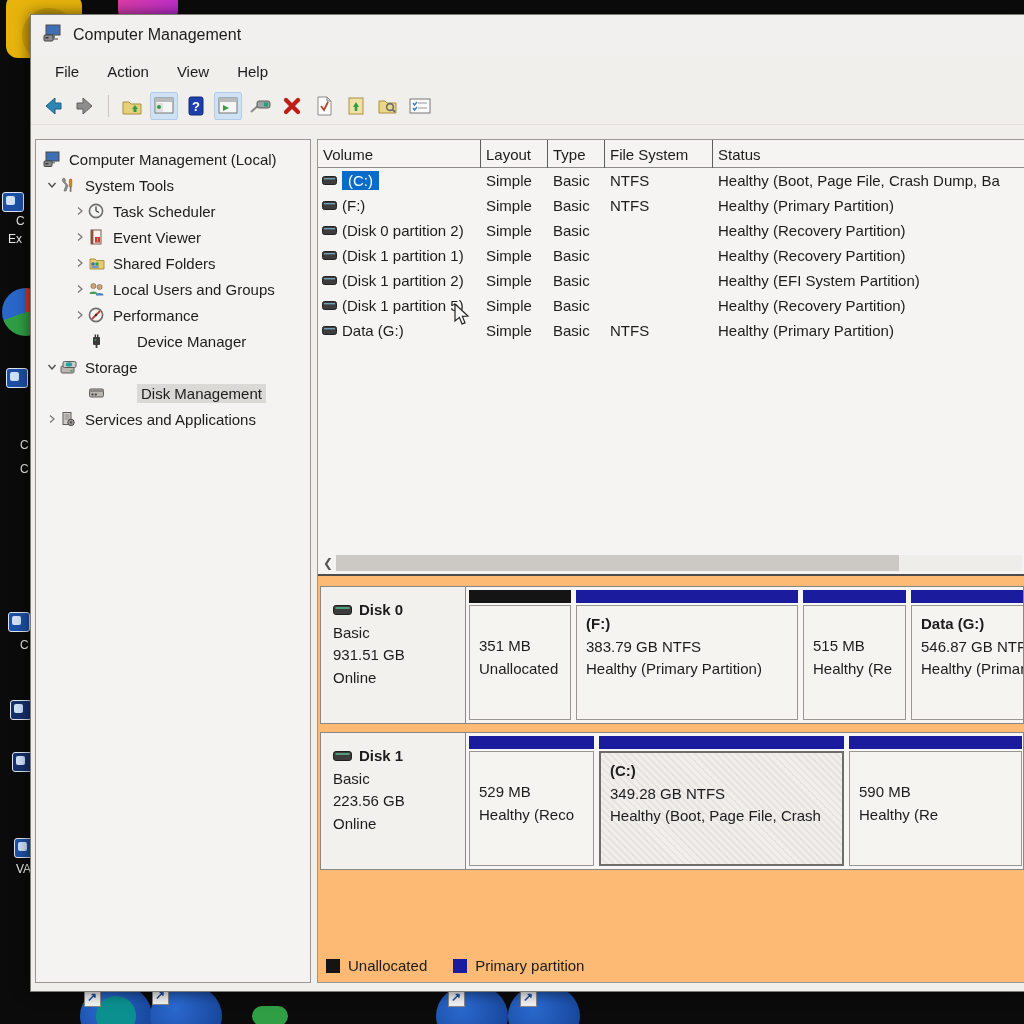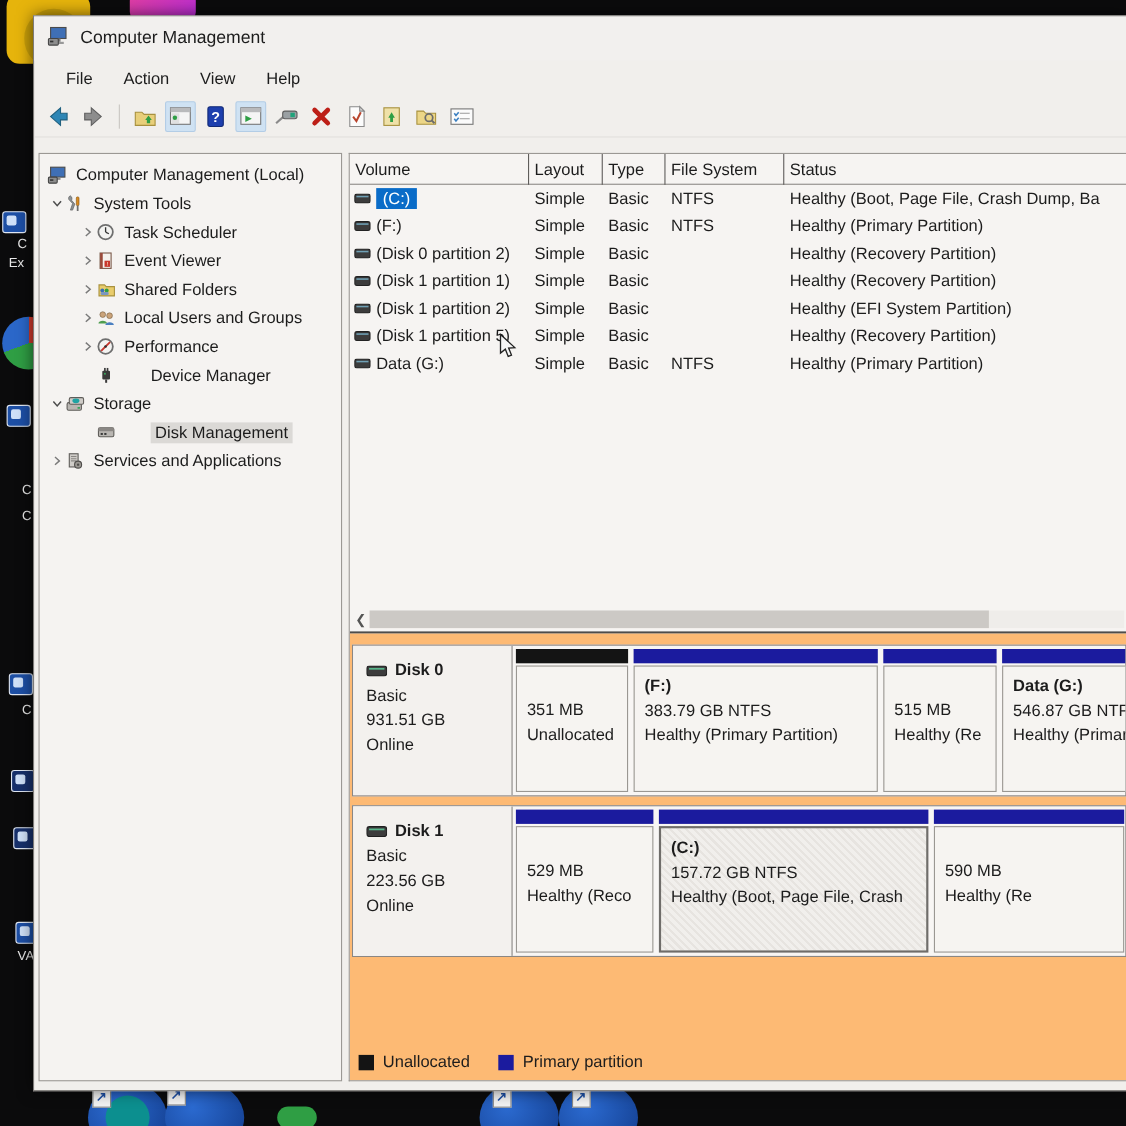--- a/index.html
+++ b/index.html
@@ -24,21 +24,21 @@
   .frag-teal { position:absolute; left:96px; top:996px; width:40px; height:40px; border-radius:50%; background:#0c8f8f; }
   .frag-green { position:absolute; left:252px; top:1006px; width:36px; height:20px; border-radius:10px; background:#2f9e44; }
 
   
   .window { position:absolute; left:30px; top:14px; width:994px; height:978px;
     background:#f1efec; border:1px solid #7d7b78; border-right:none; box-shadow:0 0 14px rgba(0,0,0,.6); }
 
   .titlebar { height:40px; display:flex; align-items:center; gap:10px; padding-left:12px; background:#f2f0ee; }
   .titlebar .title { font-size:16px; }
 
-  .menubar { height:32px; display:flex; align-items:center; gap:4px; padding-left:17px; font-size:15px; }
+  .menubar { height:32px; display:flex; align-items:center; gap:4px; padding-left:12px; font-size:15px; }
   .menu-item { padding:4px 12px; }
 
   .toolbar { height:38px; display:flex; align-items:center; gap:4px; padding-left:8px; border-bottom:1px solid #e2dfdc; }
   .tb { width:28px; height:28px; display:flex; align-items:center; justify-content:center; border-radius:2px; }
   .tb.hl { background:#cfe2f3; border:1px solid #b3cde6; }
   .tb-sep { width:1px; height:22px; background:#c9c6c2; margin:0 5px; }
 
   .content { position:absolute; left:0; right:0; top:112px; bottom:0; padding:12px 0 0 4px; }
   .panes { display:flex; height:844px; gap:6px; }
 
@@ -589,21 +589,21 @@
                 <div class="pbody">
                   <div class="ptitle"></div>
                   <div>529 MB</div>
                   <div>Healthy (Reco</div>
                 </div>
               </div>
               <div class="part" style="width:247px;flex-shrink:0;">
                 <div class="pbar primary"></div>
                 <div class="pbody selected">
                   <div class="ptitle">(C:)</div>
-                  <div>157.72 GB NTFS</div>
+                  <div>349.28 GB NTFS</div>
                   <div>Healthy (Boot, Page File, Crash</div>
                 </div>
               </div>
               <div class="part" style="flex:1;min-width:90px;">
                 <div class="pbar primary"></div>
                 <div class="pbody">
                   <div class="ptitle"></div>
                   <div>590 MB</div>
                   <div>Healthy (Re</div>
                 </div>

